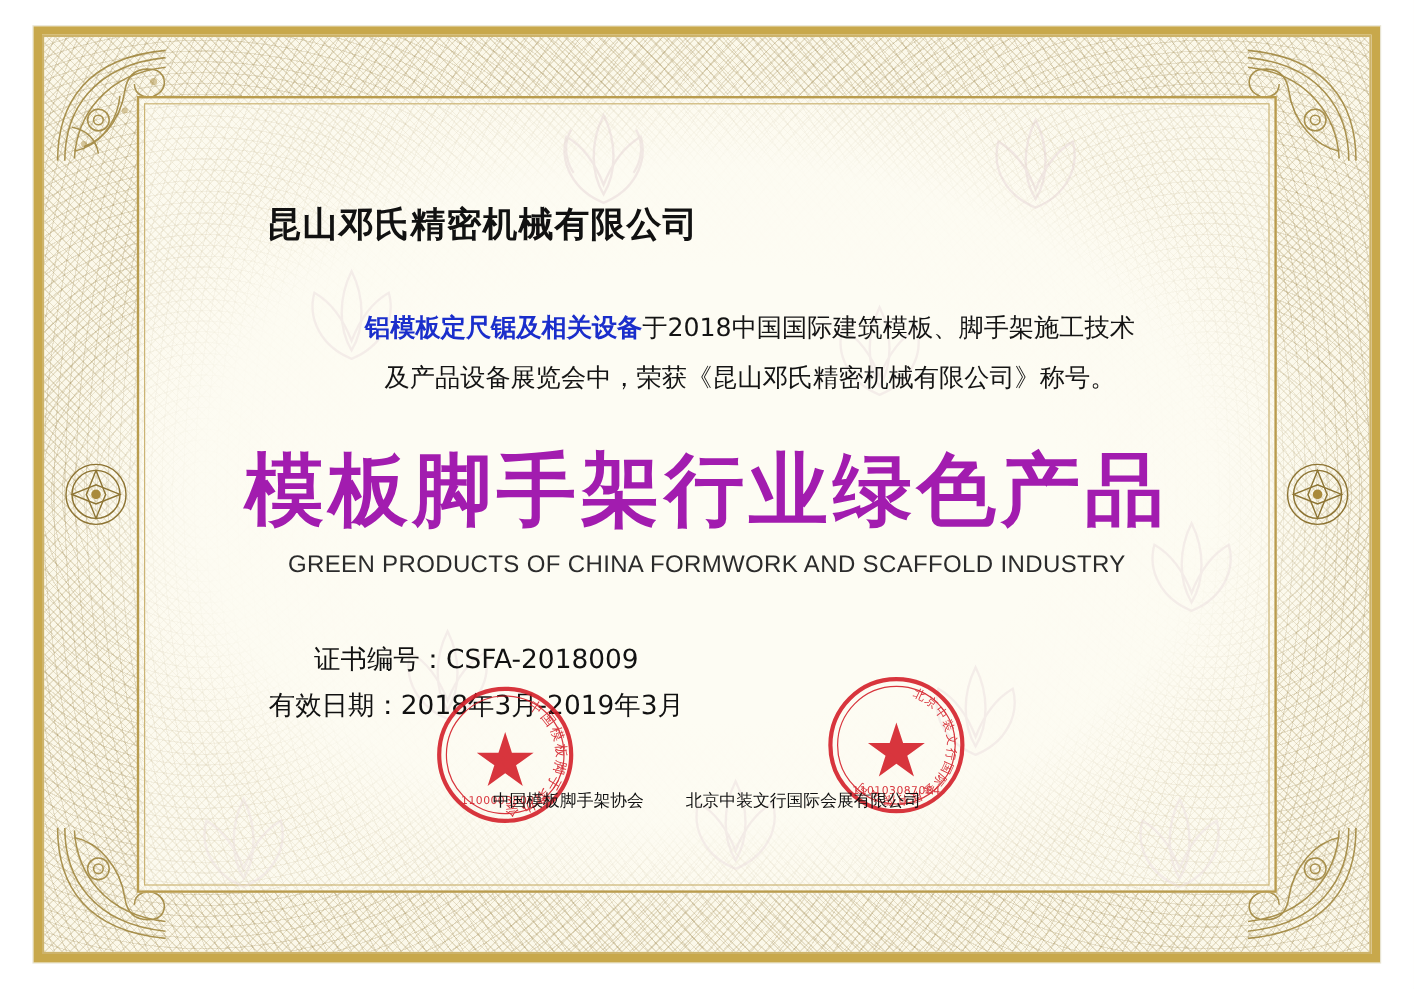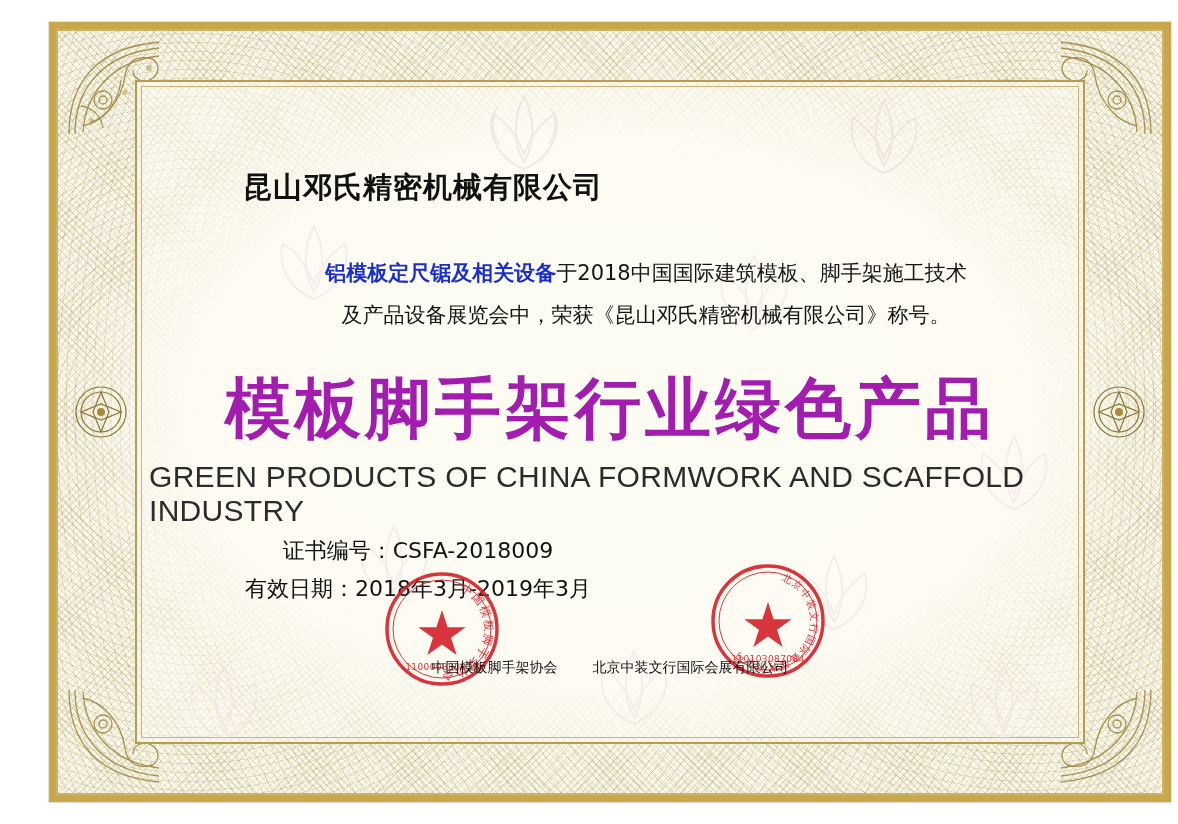--- a/index.html
+++ b/index.html
@@ -15,21 +15,20 @@
   }
 
   .certificate {
     position: absolute;
     left: 28px;
     top: 22px;
     width: 1122px;
     height: 780px;
     background: #fdfcf3;
     box-shadow: 0 0 0 1px #e8e4d2;
-    margin-left: 21px;
   }
 
   
   .border-outer {
     position: absolute;
     left: 0; top: 0; right: 0; bottom: 0;
     border: 7px solid #c8a84b;
     background:
       linear-gradient(180deg, #d9bc63 0%, #b9973c 50%, #d9bc63 100%);
   }
@@ -143,22 +142,22 @@
     font-size: 66px;
     font-weight: bold;
     letter-spacing: 4px;
     color: #a21caf;
     font-family: "DejaVu Sans", "Liberation Sans", sans-serif;
   }
   .title-en {
     position: absolute;
     left: 0; right: 0;
     top: 368px;
-    text-align: left;
-    font-size: 30px;
+    text-align: center;
+    font-size: 20px;
     letter-spacing: 0.3px;
     color: #2b2b2b;
     font-family: "Liberation Sans", sans-serif;
   }
   .meta {
     position: absolute;
     left: 96px;
     top: 440px;
     font-size: 22px;
     line-height: 38px;

